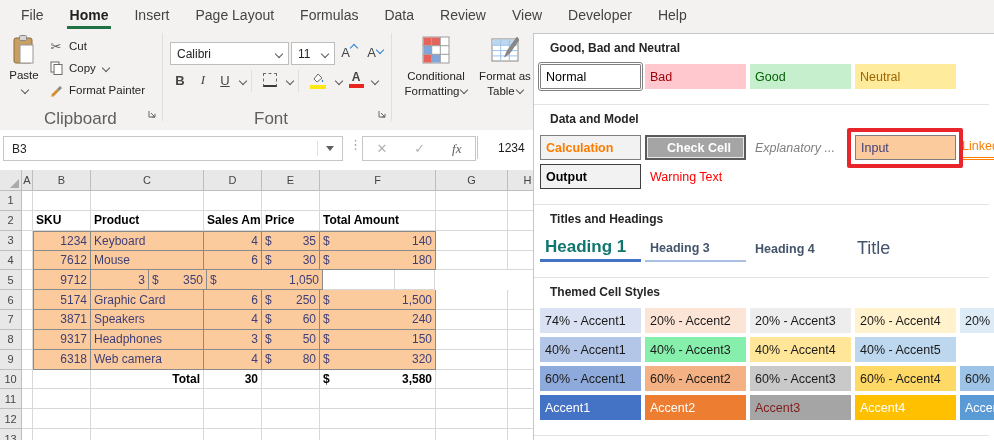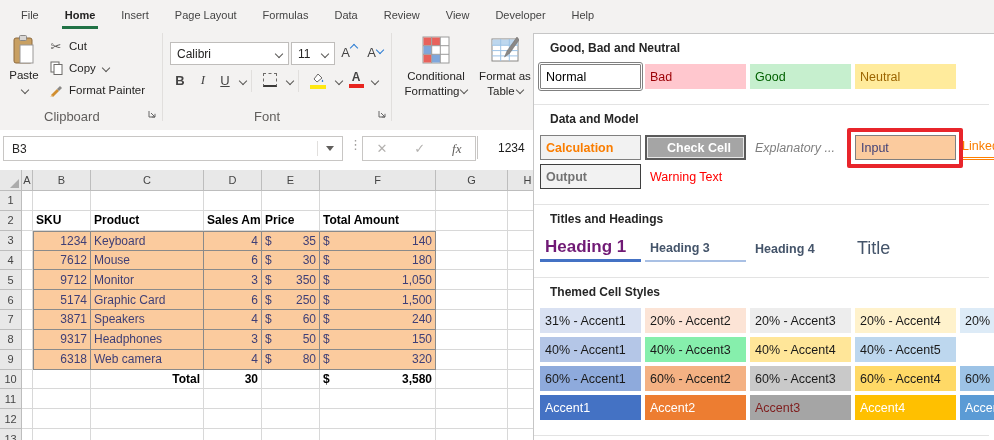--- a/index.html
+++ b/index.html
@@ -1,28 +1,28 @@
 <!DOCTYPE html>
 <html style="--accent: #217346; --input-fill: #FBCB9E; --input-text: #3F3F76;"><head>
 <meta charset="utf-8">
 <style>
   html,body{margin:0;padding:0;}
   body{width:994px;height:440px;overflow:hidden;font-family:"Liberation Sans","DejaVu Sans",sans-serif;background:#fff;}
   .app{position:relative;width:994px;height:440px;background:#F3F2F1;}
 
   
   .menubar{position:absolute;left:0;top:0;width:994px;height:30px;display:flex;align-items:stretch;padding-left:8px;background:#F3F2F1;}
-  .tab{position:relative;display:flex;align-items:center;padding:0 13px;font-size:11px;color:#444;cursor:pointer;}
+  .tab{position:relative;display:flex;align-items:center;padding:0 13px;font-size:14px;color:#444;cursor:pointer;}
   .tab.active{font-weight:700;color:#222;}
   .tab.active::after{content:'';position:absolute;left:10px;right:10px;bottom:1px;height:3px;background:var(--accent,#217346);}
 
   
   .ribbon{position:absolute;left:0;top:30px;width:994px;height:100px;background:#F3F2F1;border-bottom:1px solid #D2D0CE;font-size:11.5px;color:#252423;}
   .vsep{position:absolute;top:3px;height:88px;width:1px;background:#E1DFDD;}
-  .gl{position:absolute;top:79px;font-size:13px;color:#605E5C;}
+  .gl{position:absolute;top:79px;font-size:17px;color:#605E5C;}
   .launcher{position:absolute;top:80px;width:12px;height:12px;cursor:pointer;}
   .rrow{position:absolute;display:flex;align-items:center;gap:5px;height:18px;cursor:pointer;white-space:nowrap;}
   .ic{display:inline-flex;width:16px;height:16px;align-items:center;justify-content:center;}
   .scissors{font-family:"DejaVu Sans",sans-serif;color:#5A5856;font-size:13px;}
   .cv{display:inline-block;width:5px;height:5px;border-right:1.2px solid #5A5856;border-bottom:1.2px solid #5A5856;transform:rotate(45deg);margin-left:2px;vertical-align:2px;}
   .cv.up{transform:rotate(-135deg);}
   .cv.blue{border-color:#2B7CD3;}
   .pastebtn{position:absolute;left:5px;top:4px;width:38px;height:88px;display:flex;flex-direction:column;align-items:center;cursor:pointer;}
   .pastebtn .pl{margin-top:3px;}
   .combo{position:absolute;background:#fff;border:1px solid #BFBDBB;display:flex;align-items:center;font-size:12px;color:#252423;cursor:pointer;}
@@ -309,21 +309,20 @@
             <span>$</span>
             <span>180</span>
           </div>
           <div class="cell" style="width: 72px;"></div>
           <div class="cell" style="width: 40px;"></div>
         </div>
         <div class="row">
           <div class="rh">5</div>
           <div class="cell" style="width: 11px;"></div>
           <div class="cell in r in-left" style="width: 58px;">9712</div>
-          <div class="cell in" style="width: 113px;">Monitor</div>
           <div class="cell in r" style="width: 58px;">3</div>
           <div class="cell in acc" style="width: 58px;">
             <span>$</span>
             <span>350</span>
           </div>
           <div class="cell in acc" style="width: 116px;">
             <span>$</span>
             <span>1,050</span>
           </div>
           <div class="cell" style="width: 72px;"></div>
@@ -463,37 +462,37 @@
           <div class="sw bd bold" style="background: rgb(242, 242, 242); color: rgb(250, 125, 0);">Calculation</div>
           <div class="sw bd2 bold" style="background: rgb(165, 165, 165); color: rgb(255, 255, 255);">Check Cell</div>
           <div class="sw italic" style="color: rgb(127, 127, 127);">Explanatory ...</div>
           <div class="annot-wrap">
             <div class="sw bd " style="background: rgb(251, 203, 158); color: rgb(63, 63, 118);">Input</div>
             <div class="annot-box" style="border-color: rgb(232, 37, 43);"></div>
           </div>
           <div class="sw linked" style="color: rgb(250, 125, 0);">Linked Cell</div>
         </div>
         <div class="sw-row">
-          <div class="sw bd3 bold" style="background: rgb(242, 242, 242); color: #737373;">Output</div>
+          <div class="sw bd3 bold" style="background: rgb(242, 242, 242); color: #000000;">Output</div>
           <div class="sw" style="color: rgb(255, 0, 0);">Warning Text</div>
         </div>
       </div>
       <div class="sec headings">
         <div class="sec-title">Titles and Headings</div>
         <div class="sw-row">
-          <div class="sw h1" style="color: #701a75;">Heading 1</div>
+          <div class="sw h1" style="color: #0f766e;">Heading 1</div>
           <div class="sw h3" style="color: rgb(68, 84, 106);">Heading 3</div>
           <div class="sw h4" style="color: rgb(68, 84, 106);">Heading 4</div>
           <div class="sw ttl" style="color: rgb(68, 84, 106);">Title</div>
         </div>
       </div>
       <div class="sec">
         <div class="sec-title">Themed Cell Styles</div>
         <div class="sw-row">
-          <div class="sw" style="background: rgb(217, 225, 242);">31% - Accent1</div>
+          <div class="sw" style="background: rgb(217, 225, 242);">74% - Accent1</div>
           <div class="sw" style="background: rgb(252, 228, 214);">20% - Accent2</div>
           <div class="sw" style="background: rgb(237, 237, 237);">20% - Accent3</div>
           <div class="sw" style="background: rgb(255, 242, 204);">20% - Accent4</div>
           <div class="sw" style="background: rgb(221, 235, 247);">20% - Accent5</div>
         </div>
         <div class="sw-row">
           <div class="sw" style="background: rgb(180, 198, 231);">40% - Accent1</div>
           <div class="sw" style="background: #86efac;">40% - Accent3</div>
           <div class="sw" style="background: rgb(255, 230, 153);">40% - Accent4</div>
           <div class="sw" style="background: rgb(189, 215, 238);">40% - Accent5</div>

